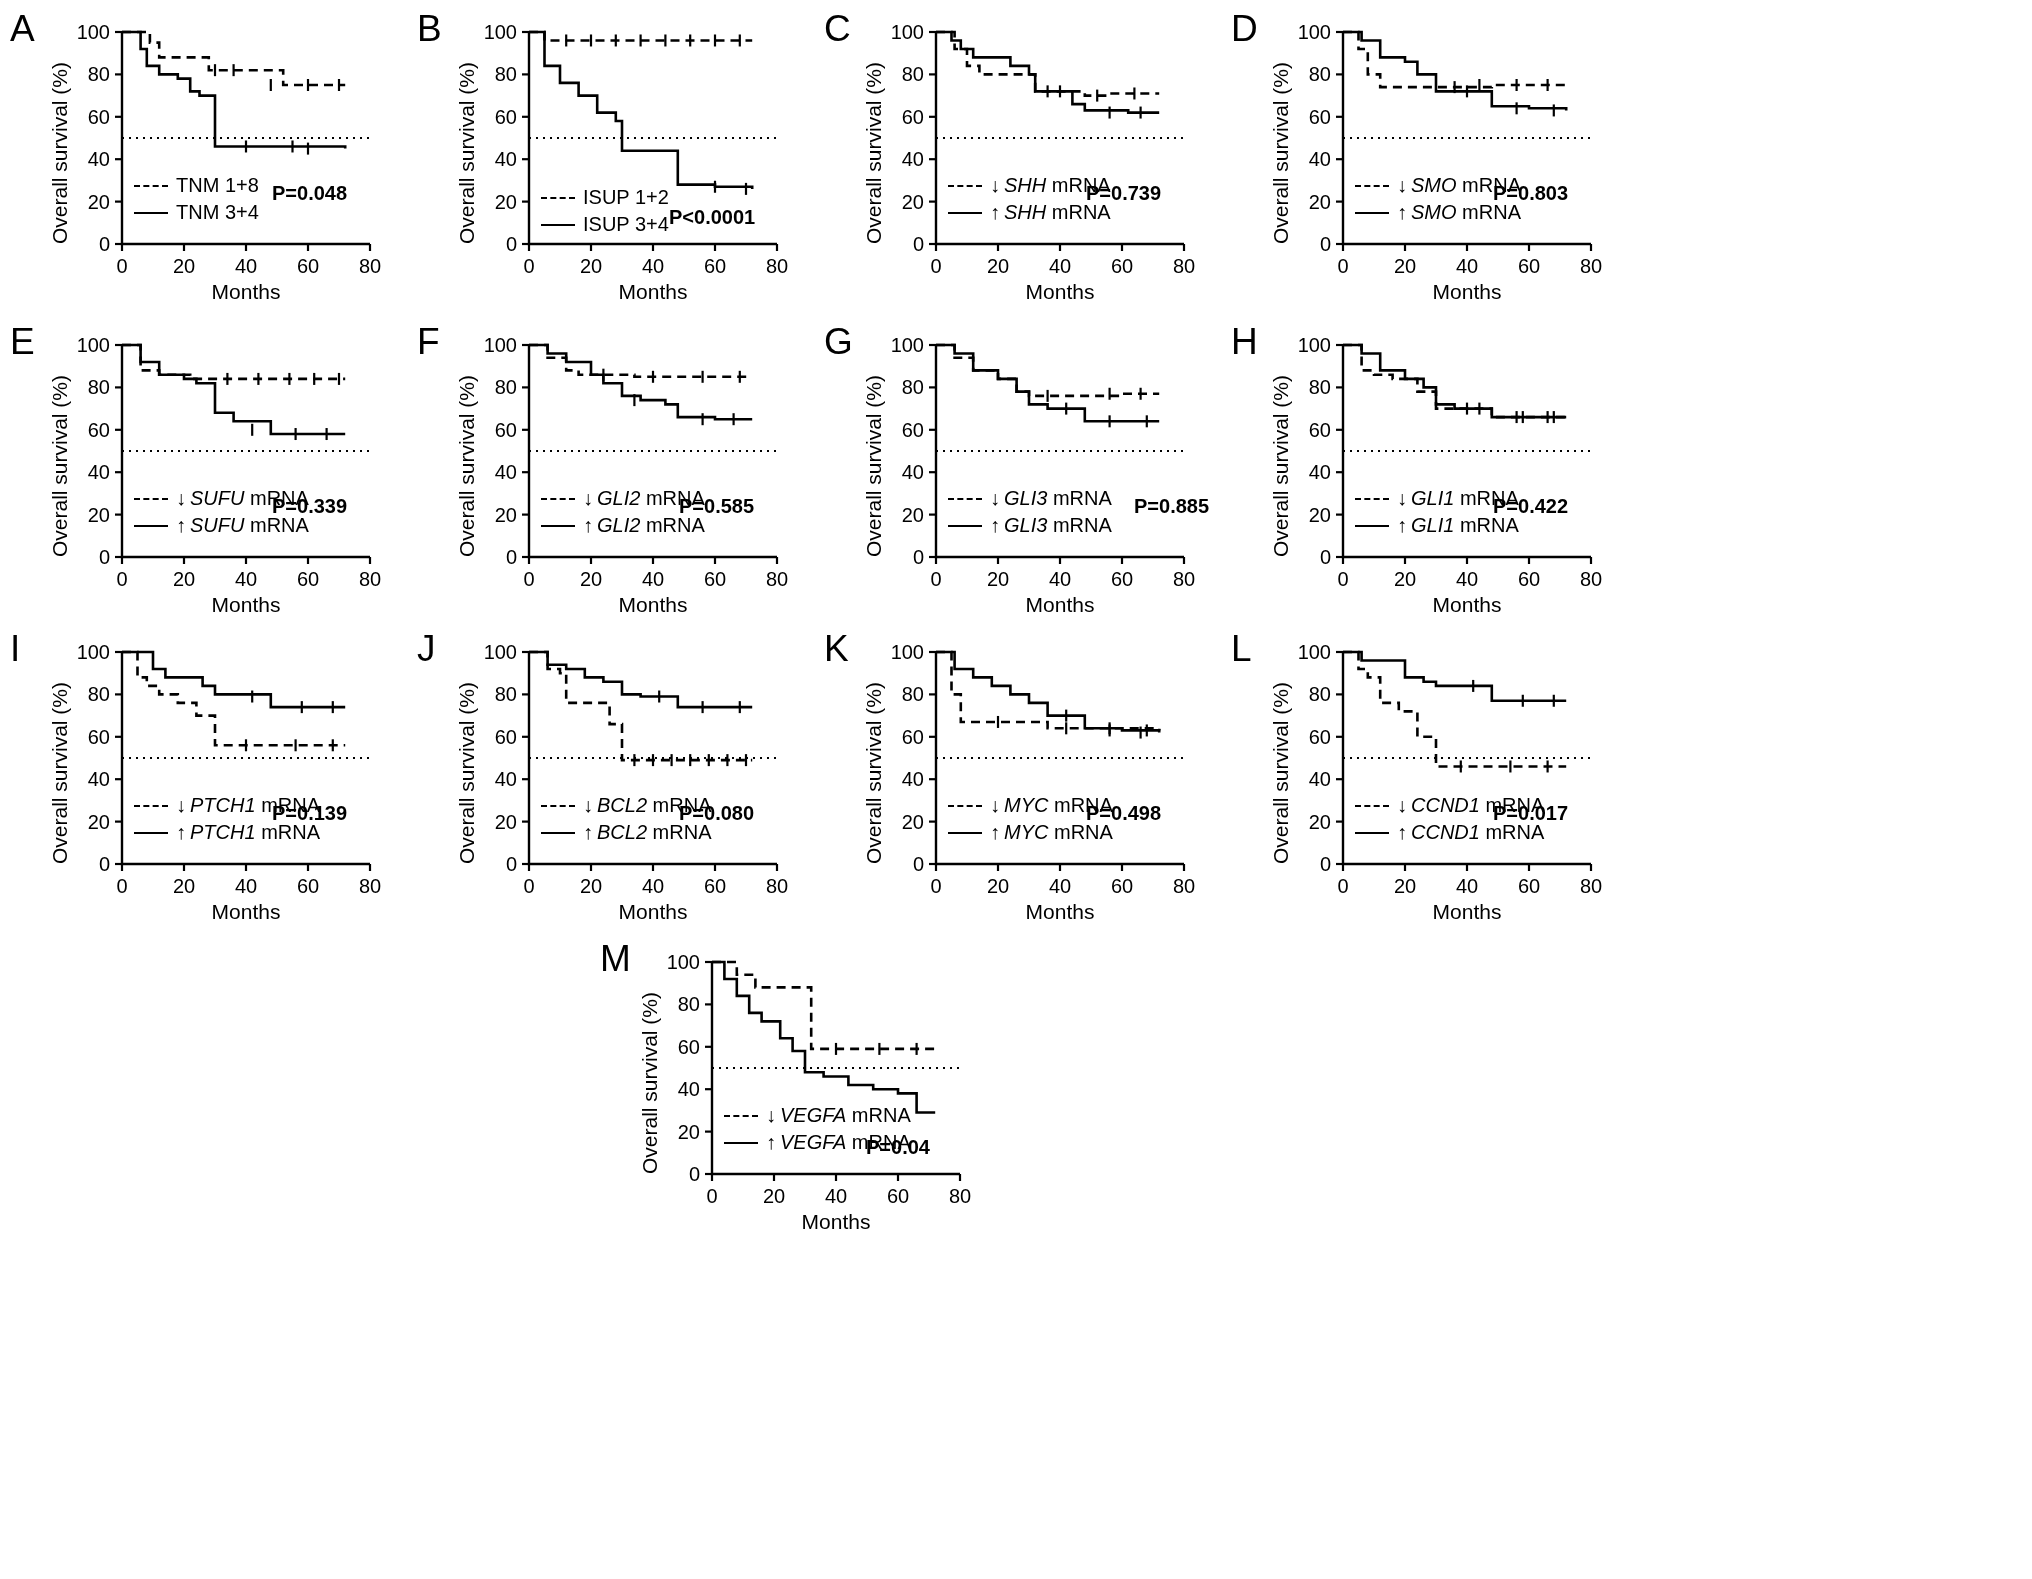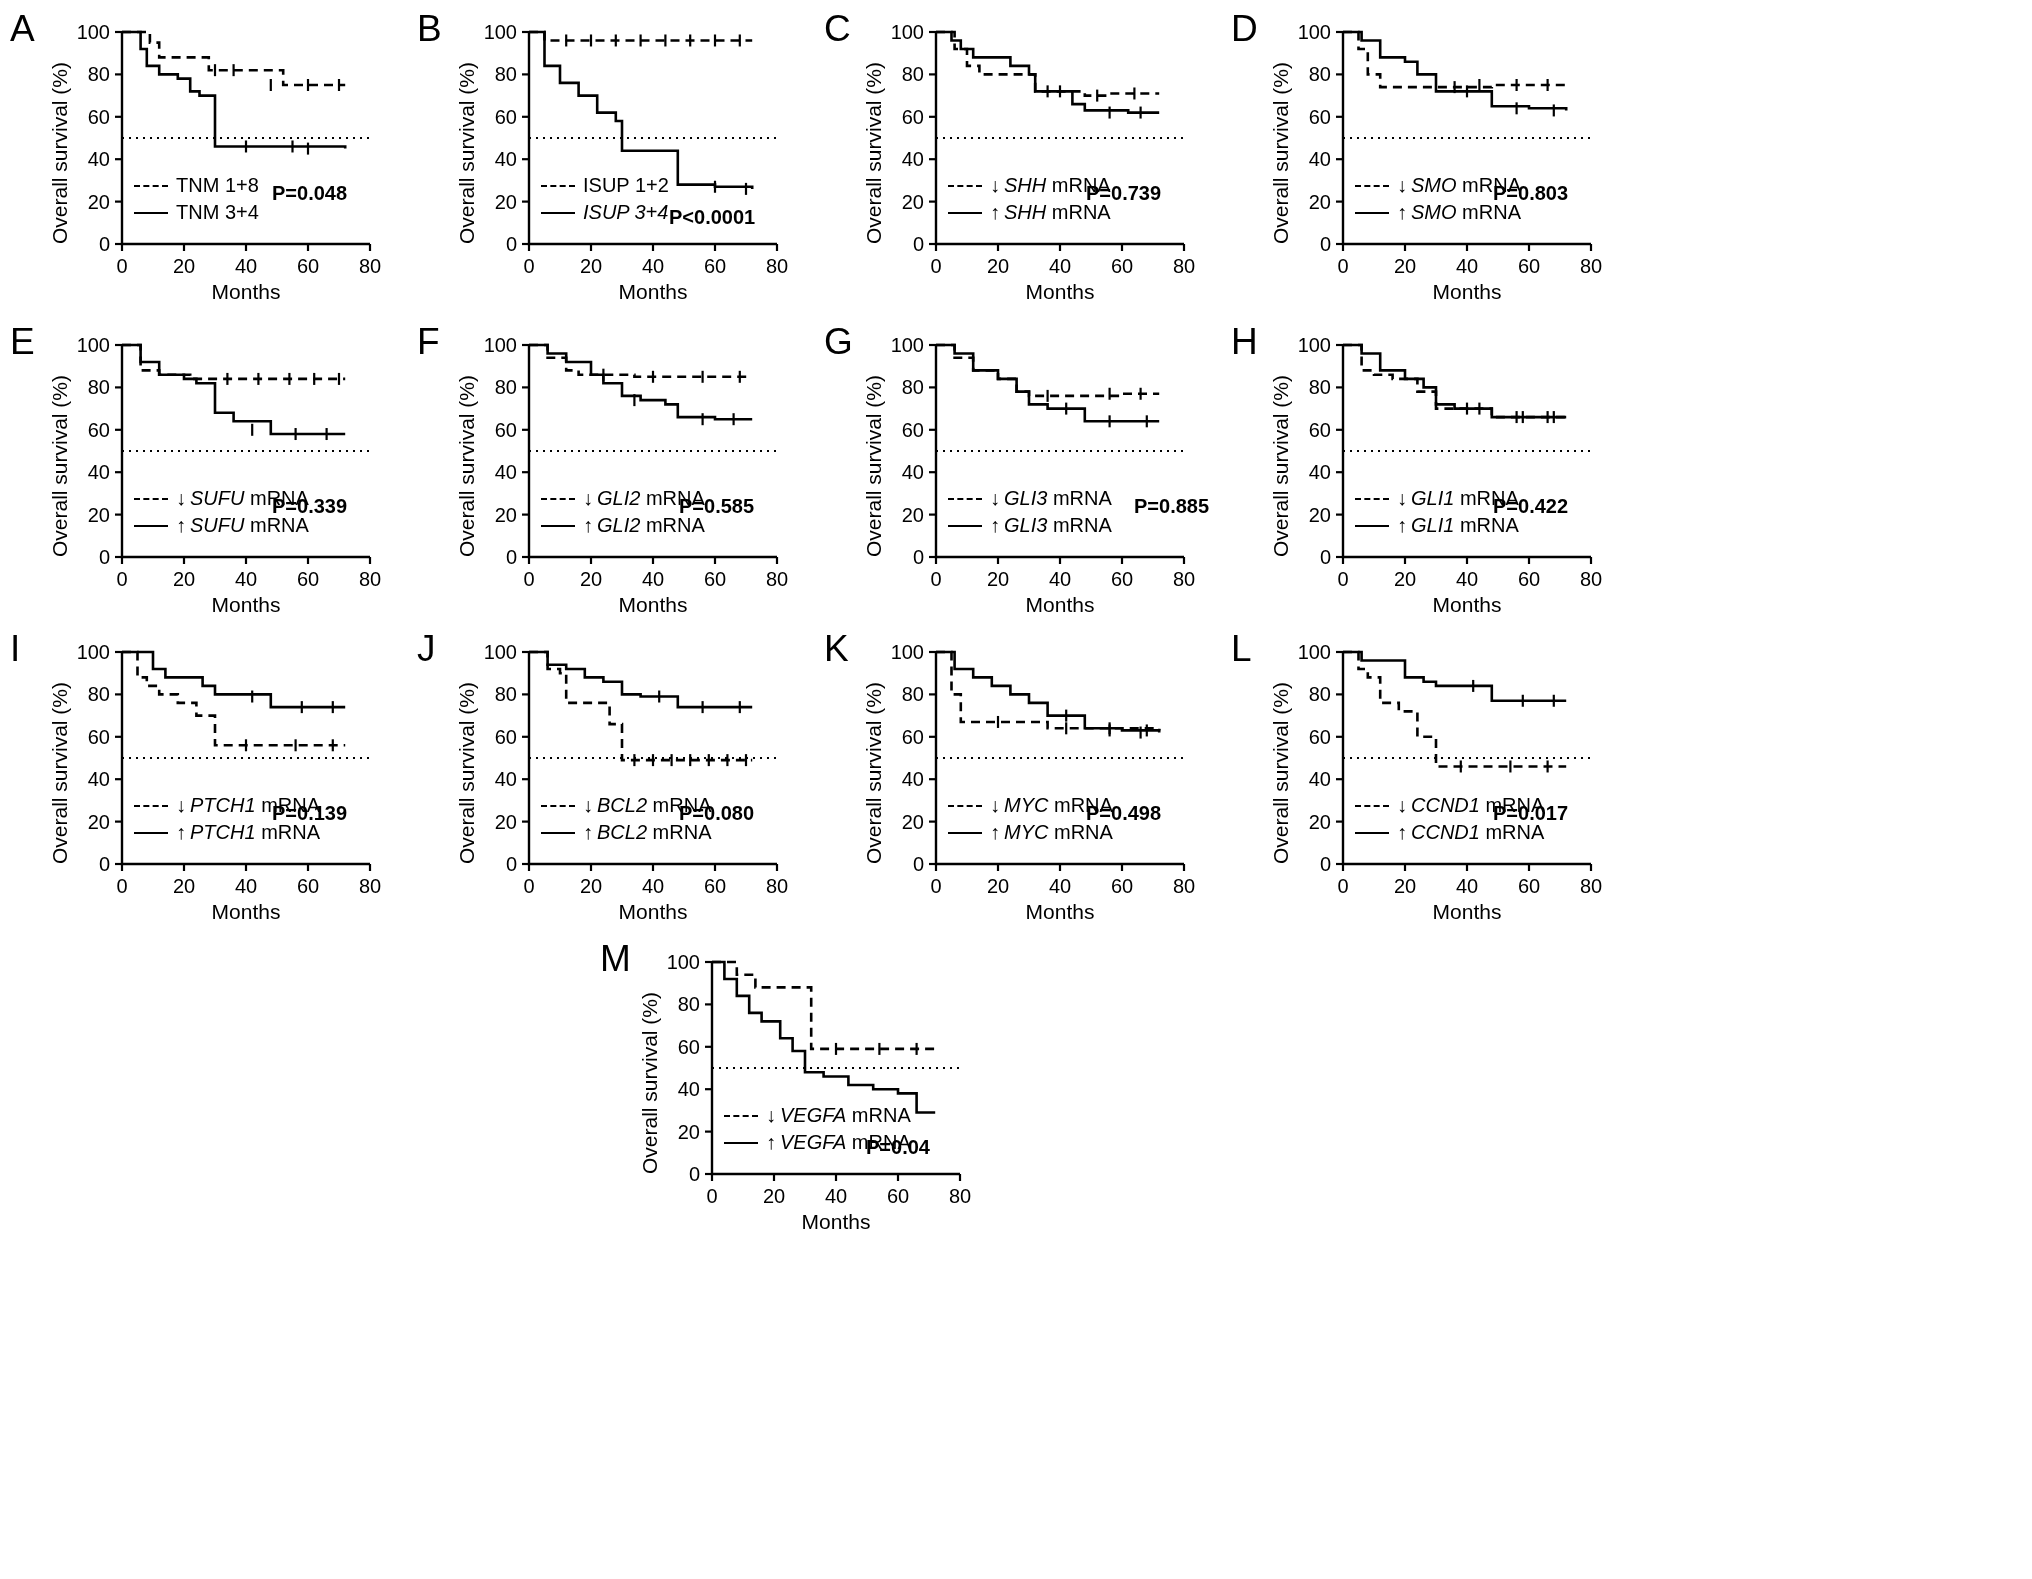--- a/index.html
+++ b/index.html
@@ -114,32 +114,32 @@
         <line x1="198.8" x2="198.8" y1="24.480000000000018" y2="36.48000000000002" stroke="#000" stroke-width="2.2"></line>
         <line x1="223.60000000000002" x2="223.60000000000002" y1="24.480000000000018" y2="36.48000000000002" stroke="#000" stroke-width="2.2"></line>
         <line x1="248.4" x2="248.4" y1="24.480000000000018" y2="36.48000000000002" stroke="#000" stroke-width="2.2"></line>
         <line x1="273.20000000000005" x2="273.20000000000005" y1="24.480000000000018" y2="36.48000000000002" stroke="#000" stroke-width="2.2"></line>
         <line x1="298" x2="298" y1="24.480000000000018" y2="36.48000000000002" stroke="#000" stroke-width="2.2"></line>
         <line x1="322.79999999999995" x2="322.79999999999995" y1="24.480000000000018" y2="36.48000000000002" stroke="#000" stroke-width="2.2"></line>
         <path d="M 112.0 22.0 L 127.5 22.0 L 127.5 55.9 L 143.0 55.9 L 143.0 72.9 L 161.6 72.9 L 161.6 85.6 L 180.2 85.6 L 180.2 102.6 L 198.8 102.6 L 198.8 111.0 L 205.0 111.0 L 205.0 140.7 L 236.0 140.7 L 236.0 140.7 L 260.8 140.7 L 260.8 174.6 L 298.0 174.6 L 298.0 176.8 L 335.2 176.8 L 335.2 178.9" fill="none" stroke="#000" stroke-width="2.6"></path>
         <line x1="298" x2="298" y1="170.76" y2="182.76" stroke="#000" stroke-width="2.2"></line>
         <line x1="329" x2="329" y1="172.88" y2="184.88" stroke="#000" stroke-width="2.2"></line>
       </svg>
-      <div class="legend" style="left: 124px; top: 162px;">
+      <div class="legend" style="left: 124px; top: 174px;">
         <div class="row">
           <span class="key">
             <span class="dash"></span>
           </span>
           <span class="txt" style="white-space: pre;">ISUP 1+2</span>
         </div>
         <div class="row">
           <span class="key">
             <span class="ln"></span>
           </span>
-          <span class="txt" style="white-space: pre; font-style: italic;">ISUP 3+4</span>
+          <span class="txt" style="white-space: pre;">ISUP 3+4</span>
         </div>
       </div>
       <div class="pval" style="left: 252px; top: 196px;">P&lt;0.0001</div>
     </div>
     <div class="panel" style="left: 824px; top: 10px; width: 410px; height: 300px;">
       <div class="panel-letter" style="left: 0px; top: 0px;">C</div>
       <div class="ylabel" style="left: 38px; top: 234px;">Overall survival (%)</div>
       <div class="xlabel" style="left: 112px; width: 248px; top: 270px;">Months</div>
       <svg width="410" height="300" style="position: absolute; left: 0px; top: 0px;">
         <path d="M 112 22 L 112 234 L 360 234" fill="none" stroke="#000" stroke-width="2.4"></path>

